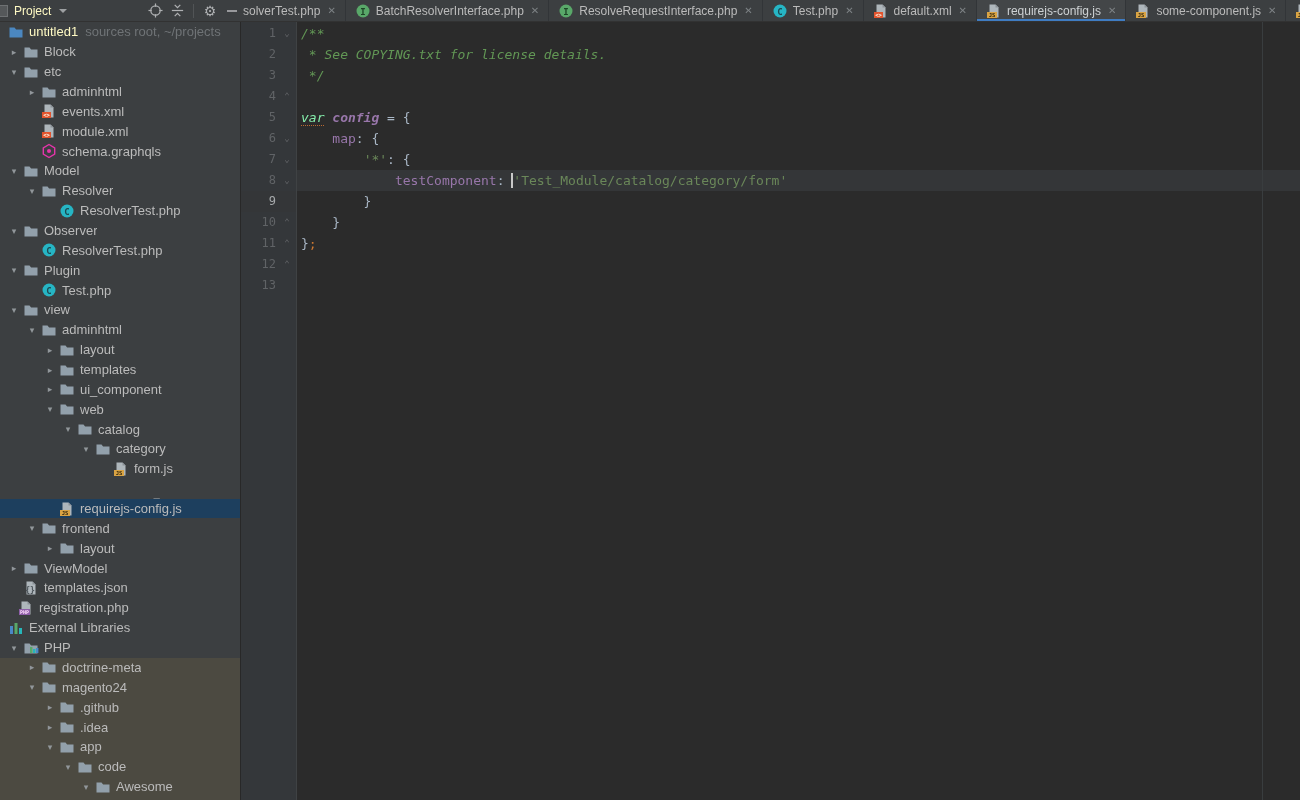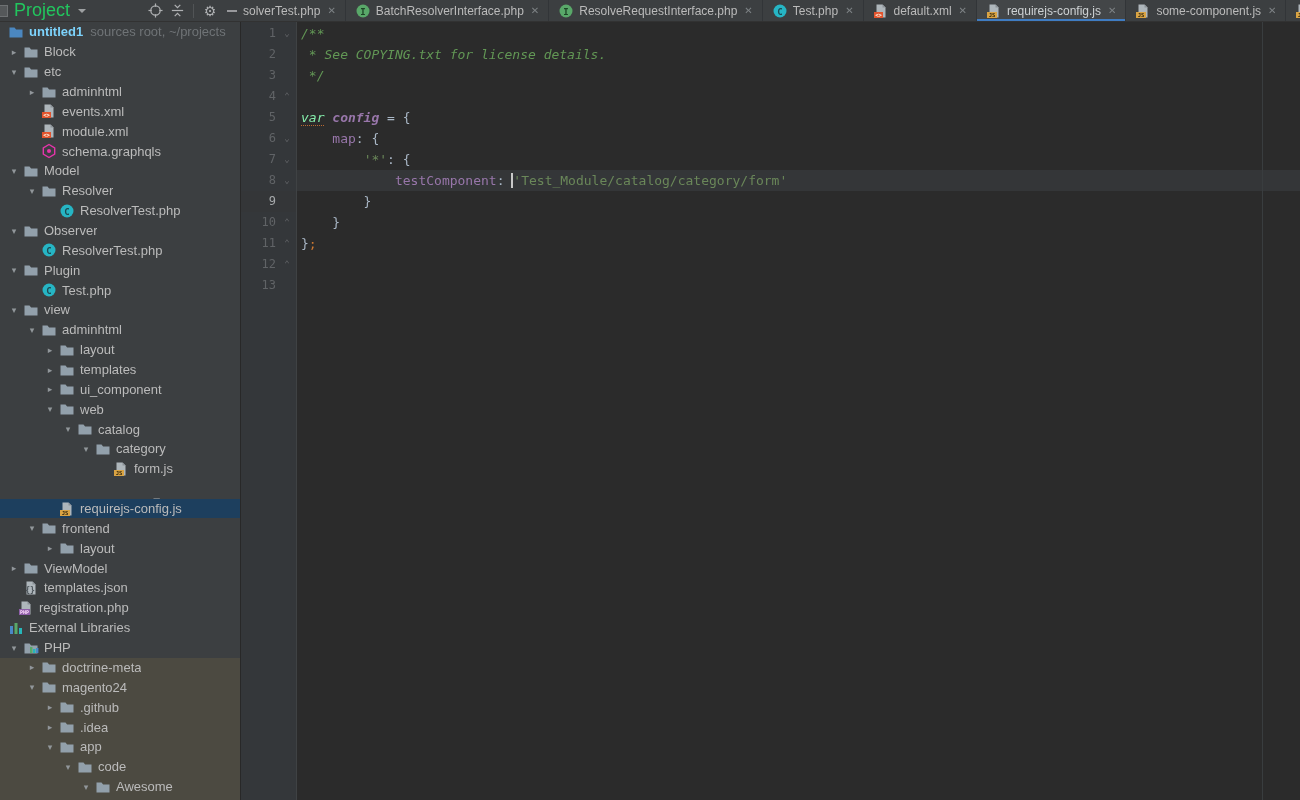--- a/index.html
+++ b/index.html
@@ -5,21 +5,21 @@
   * { margin:0; padding:0; box-sizing:border-box; }
   html,body { width:1300px; height:800px; overflow:hidden; background:#2b2b2b;
               font-family:"Liberation Sans", sans-serif; }
   #app { width:1300px; height:800px; display:flex; flex-direction:column; }
 
   
   #topbar { height:22px; background:#3c3f41; display:flex; align-items:stretch; flex:0 0 22px; border-bottom:1px solid #323232; }
   #nav-toolbar { width:241px; flex:0 0 241px; display:flex; align-items:center; gap:4px; padding-left:0; }
   #nav-toolbar .tb-icon { width:18px; height:18px; display:flex; align-items:center; justify-content:center; color:#afb1b3; }
   #panel-glyph { width:14px; height:12px; background:#55585a; border:1px solid #6e7173; border-left:4px solid #4a88c7; margin-left:-6px; }
-  #project-label { color:#22c55e; font-size:18px; margin-left:2px; }
+  #project-label { color:#fef9c3; font-size:12px; margin-left:2px; }
   .dd-arrow { width:0; height:0; border-left:4px solid transparent; border-right:4px solid transparent; border-top:4px solid #9da0a2; margin-left:4px; }
   .tb-sep { width:1px; height:14px; background:#515456; margin:0 3px; }
   #nav-toolbar .spacer { flex:1; }
 
   
   #tabs { flex:1; display:flex; overflow:hidden; }
   .tab { display:flex; align-items:center; gap:5px; padding:0 9px; font-size:12px; color:#bbbbbb;
          border-right:1px solid #323538; position:relative; white-space:nowrap; cursor:default; }
   .tab.active { background:#434648; color:#cdd1d3; }
   .tab.active::after { content:""; position:absolute; left:0; right:0; bottom:-1px; height:3px; background:#3f7cc2; }
@@ -33,21 +33,21 @@
   
   #main { flex:1; display:flex; overflow:hidden; }
 
   
   #tree { width:241px; flex:0 0 241px; background:#3c3f41; border-right:1px solid #282828; overflow:hidden; }
   .trow { height:19.87px; display:flex; align-items:center; white-space:nowrap; overflow:hidden;
           font-size:13px; color:#bbbbbb; cursor:default; }
   .trow .arrow { width:18px; flex:0 0 18px; text-align:center; color:#91969a; font-size:9px; }
   .trow .lbl { margin-left:5px; overflow:hidden; }
   .trow .sfx { margin-left:7px; color:#6f7376; }
-  .trow.bold .lbl { font-weight:bold; color:#7dd3fc; }
+  .trow.bold .lbl { font-weight:normal; color:#fef9c3; }
   .trow.sel { background:#1d3f5e; }
   .trow.lib { background:#4c4a41; }
 
   
   #editor { flex:1; position:relative; display:flex; background:#2b2b2b; overflow:hidden;
             font-family:"DejaVu Sans Mono", monospace; font-size:13px; }
   #gutter { width:56px; flex:0 0 56px; background:#34373a; border-right:1px solid #3f4244; padding-top:1px; }
   .gline { height:21px; position:relative; color:#606366; font-size:12px; line-height:21px; text-align:right; padding-right:20px; }
   .gline.current { color:#a7aaac; background:#343638; }
   .gline .fold { position:absolute; right:3px; top:0; width:12px; text-align:center; color:#67696c; font-size:9px; line-height:21px; }

